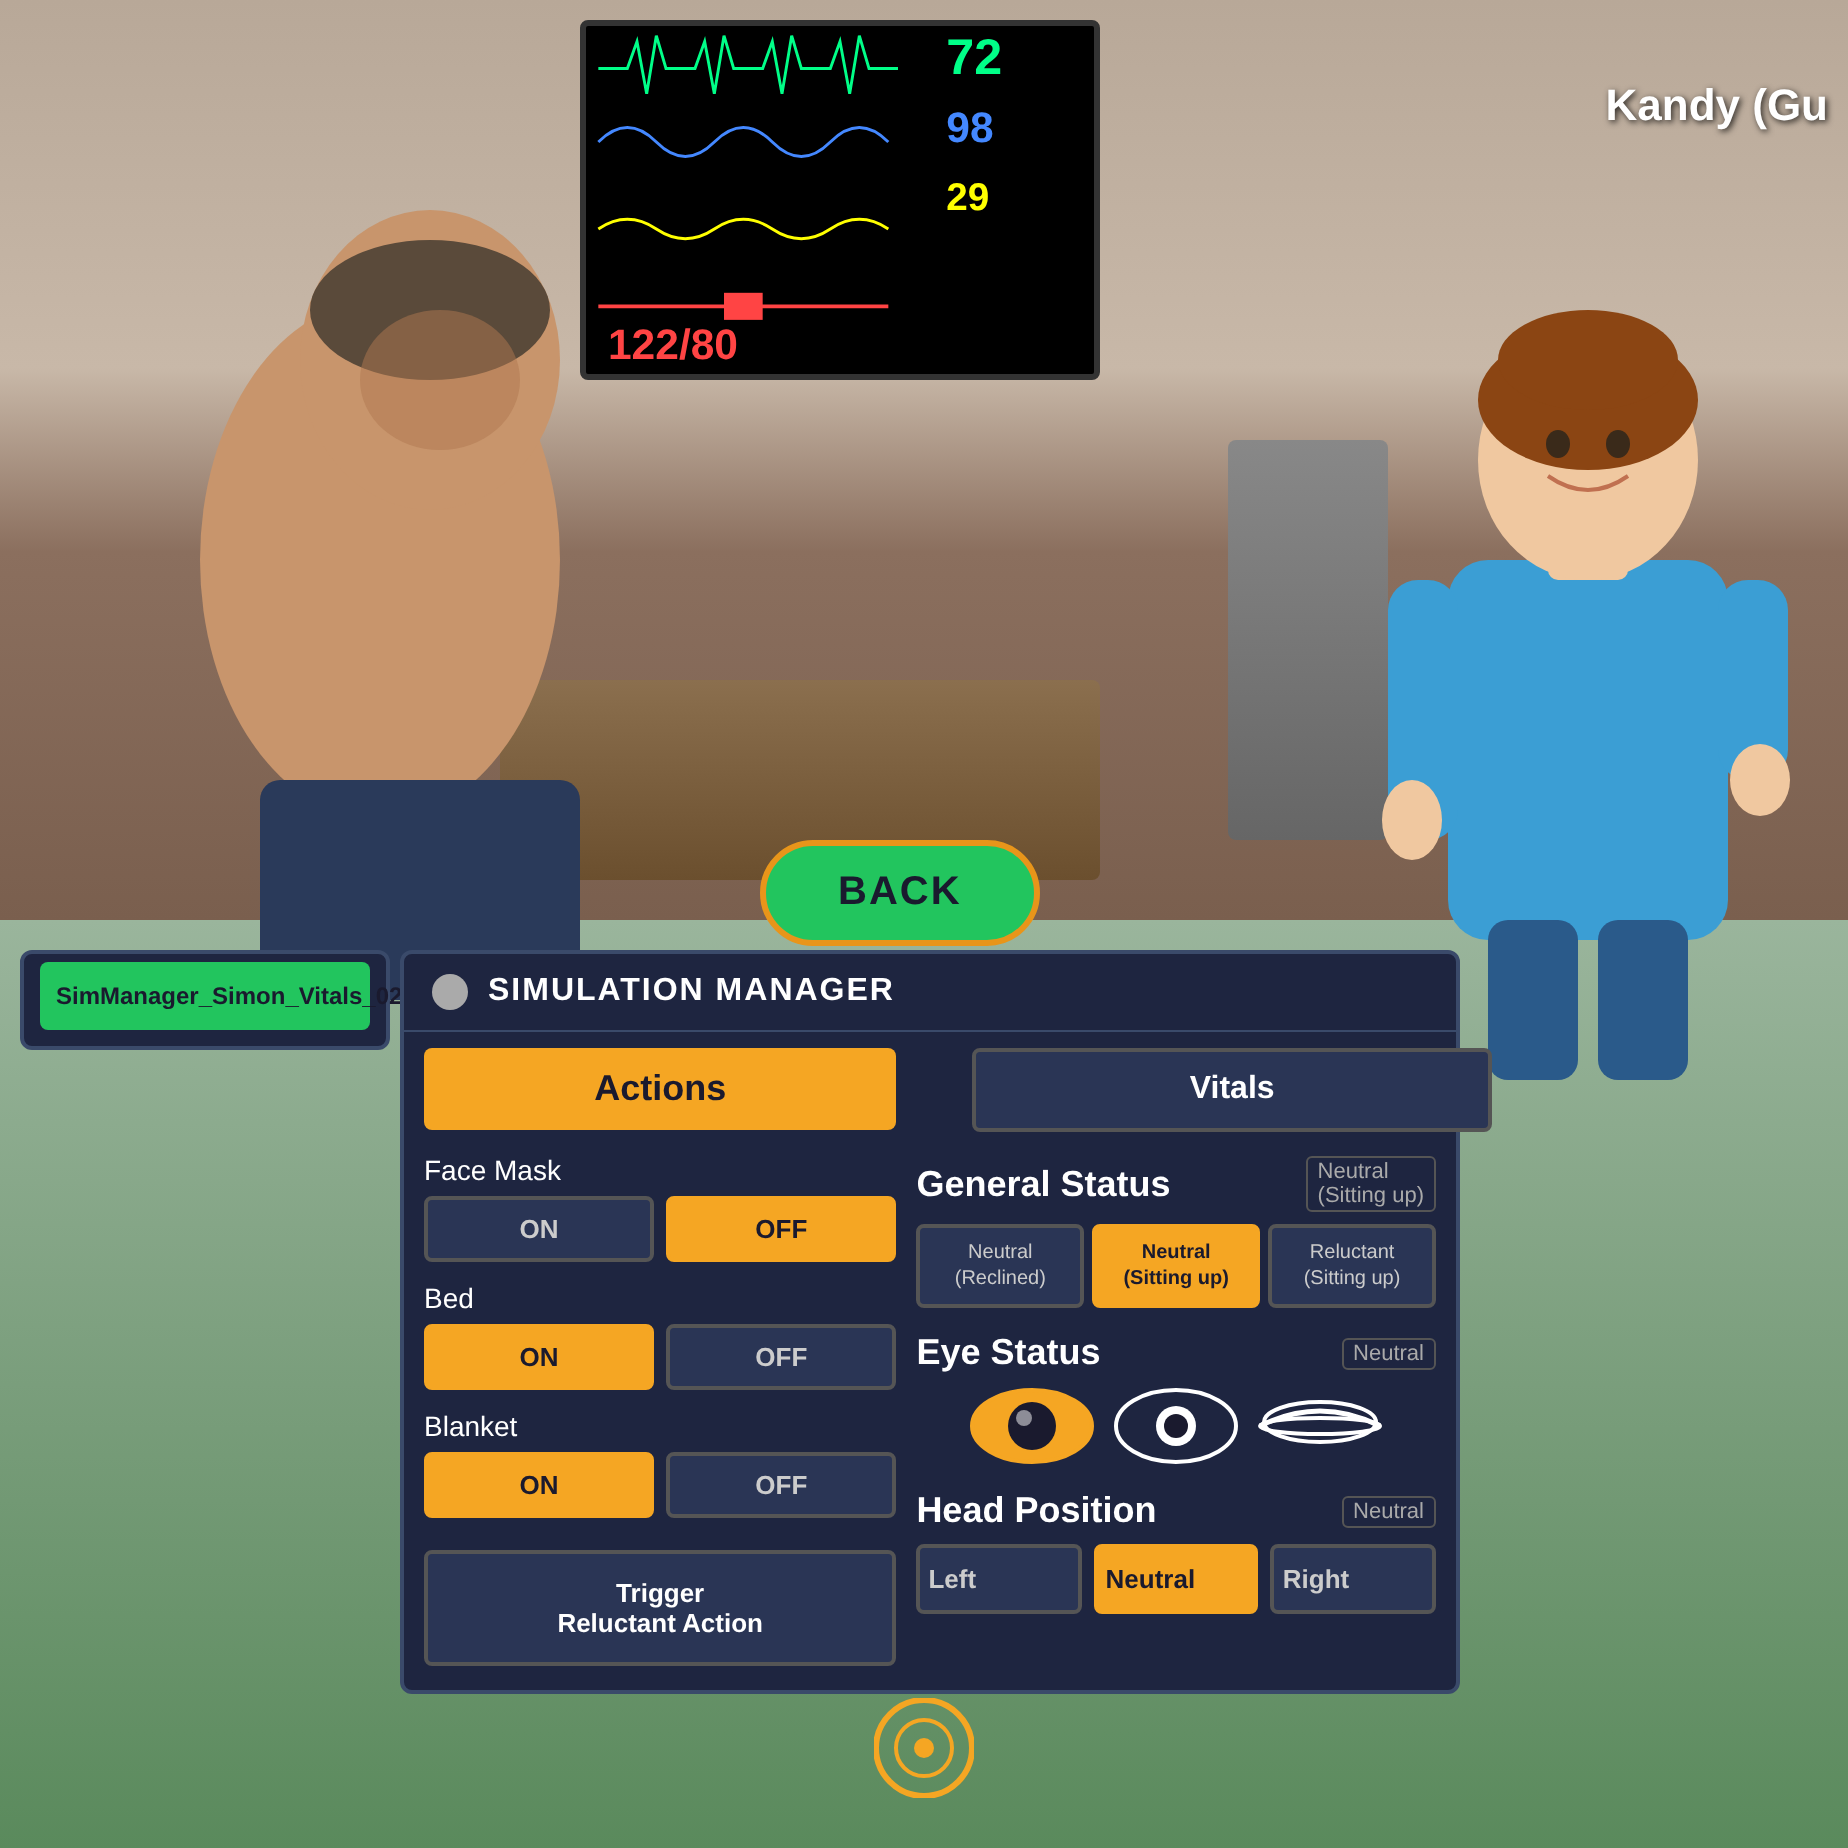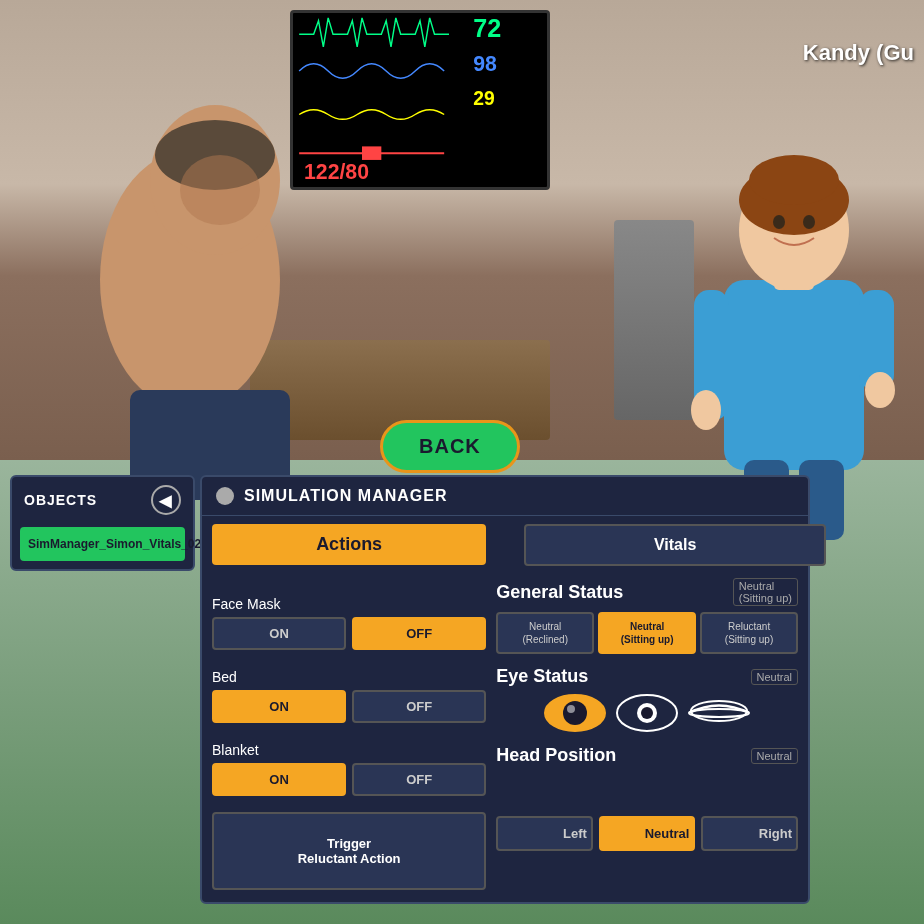--- a/index.html
+++ b/index.html
@@ -150,21 +150,21 @@
       color: #1a1a2e;
       text-align: center;
       cursor: pointer;
     }
 
     
     .sim-panel {
       position: absolute;
       top: 475px;
       left: 200px;
-      width: 610px;
+      width: 530px;
       background: #1e2540;
       border: 2px solid #3a4a6a;
       border-radius: 6px;
       z-index: 20;
       padding-bottom: 12px;
     }
 
     .sim-panel-header {
       display: flex;
       align-items: center;
@@ -209,21 +209,20 @@
       padding: 10px;
       font-size: 18px;
       font-weight: bold;
       color: #1a1a2e;
       cursor: pointer;
       margin-bottom: 12px;
     }
 
     .action-item {
       margin-bottom: 10px;
-      margin-top: 19px;
     }
 
     .action-label {
       color: white;
       font-size: 14px;
       font-weight: 500;
       margin-bottom: 5px;
     }
 
     .toggle-group {
@@ -255,21 +254,21 @@
     }
 
     .toggle-btn.inactive {
       background: #2a3555;
       color: #ccc;
       border-color: #555;
     }
 
     .trigger-btn {
       width: 100%;
-      padding: 22px;
+      padding: 12px;
       background: #2a3555;
       border: 2px solid #555;
       border-radius: 4px;
       color: white;
       font-size: 13px;
       font-weight: bold;
       cursor: pointer;
       margin-top: 6px;
     }
 
@@ -365,24 +364,23 @@
       display: flex;
       gap: 6px;
       margin-top: 6px;
     }
 
     .hp-btn {
       flex: 1;
       padding: 8px 4px;
       font-size: 13px;
       font-weight: bold;
-      text-align: right;
-      border-radius: 4px;
-      cursor: pointer;
-      margin-top: 44px;
+      text-align: left;
+      border-radius: 4px;
+      cursor: pointer;
     }
 
     .hp-btn.active {
       background: #f5a623;
       color: #1a1a2e;
       border: 2px solid #f5a623;
     }
 
     .hp-btn.inactive {
       background: #2a3555;
@@ -503,26 +501,20 @@
 
 <div class="kandy-label">
   <span>Kandy (Gu</span>
 </div>
 
 <div class="back-btn-container">
   <button class="back-btn">BACK</button>
 </div>
 
 <div class="objects-panel">
-  <div class="objects-header">
-    <span>OBJECTS</span>
-    <div class="objects-back-btn">
-      <span>◀</span>
-    </div>
-  </div>
   <div class="objects-item">SimManager_Simon_Vitals_02</div>
 </div>
 
 <div class="sim-panel">
   <div class="sim-panel-header">
     <div class="sim-panel-icon"></div>
     <span class="sim-panel-title">SIMULATION MANAGER</span>
   </div>
 
   <div class="sim-panel-body">

